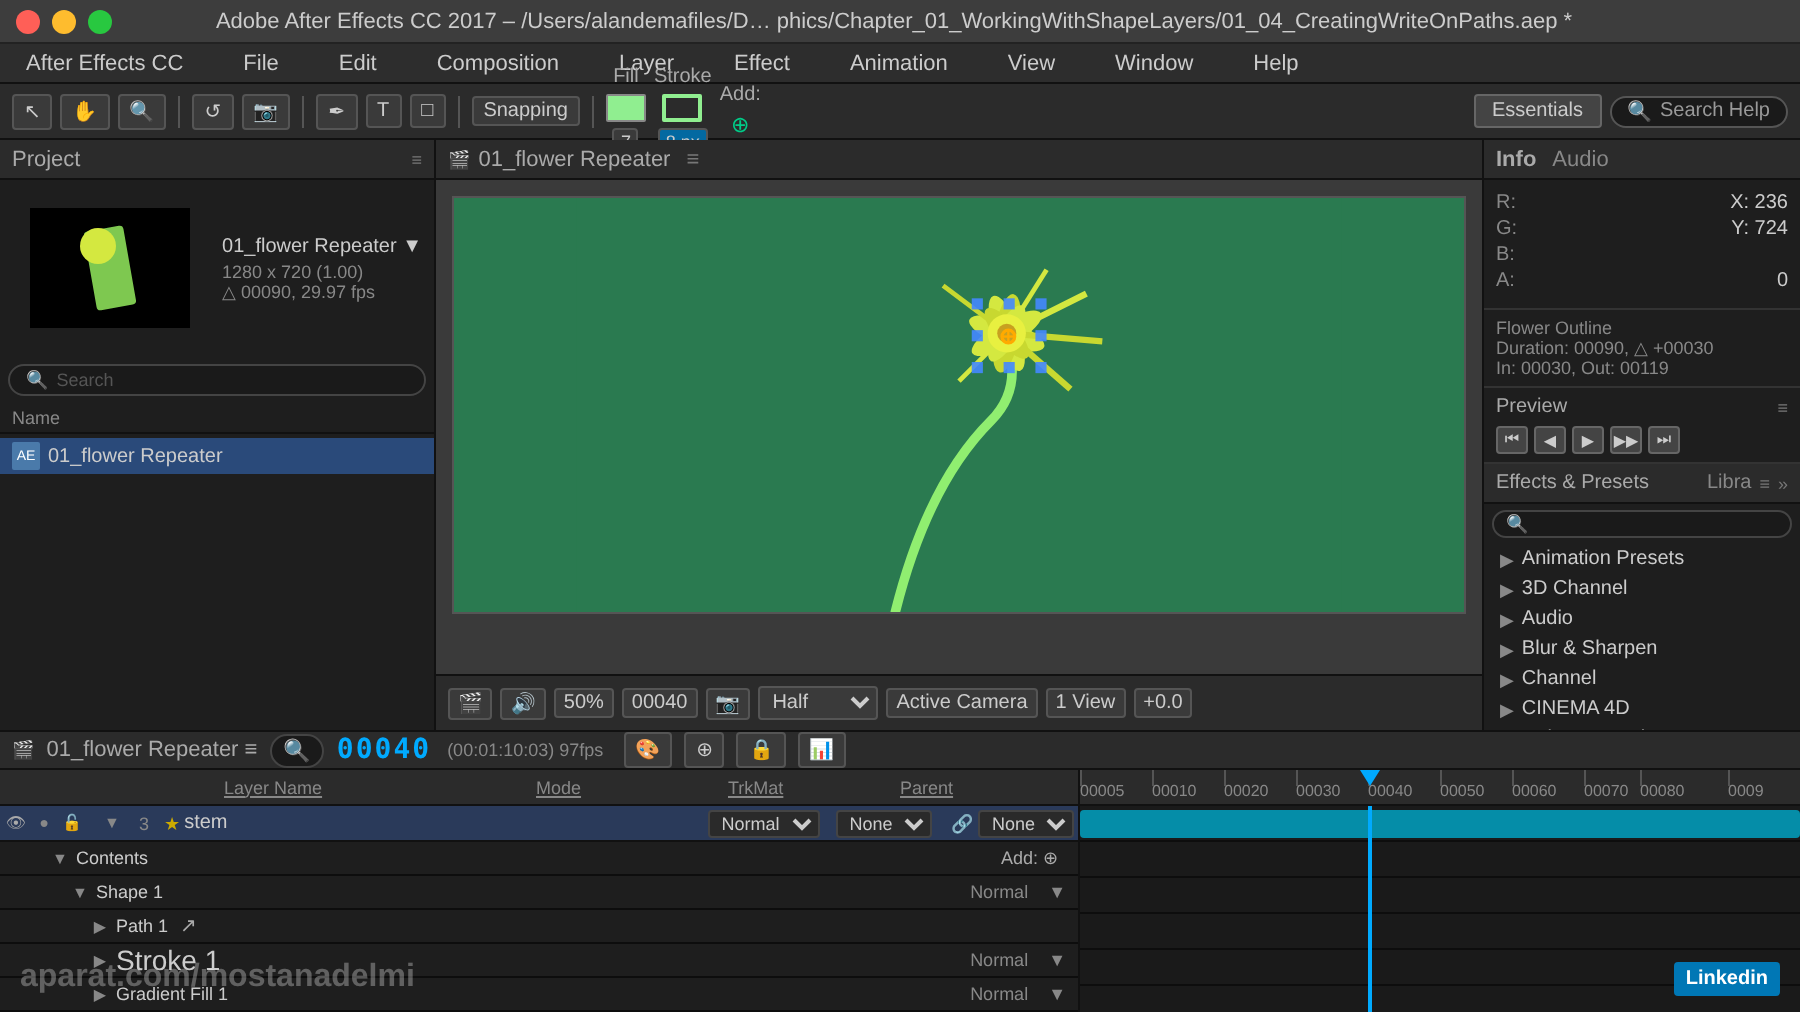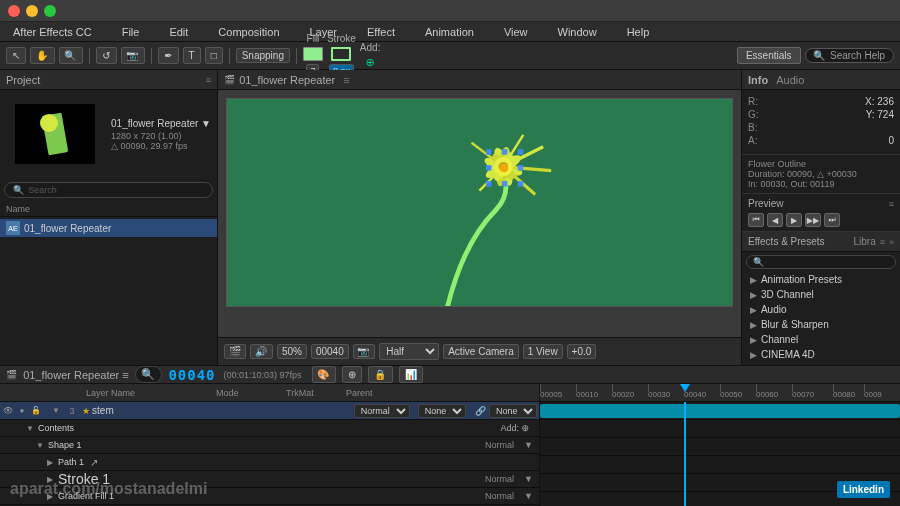--- a/index.html
+++ b/index.html
@@ -439,21 +439,22 @@
     }
     #timeline-cols {
       height: 18px;
       background: #2b2b2b;
       display: flex;
       align-items: center;
       padding: 0 6px;
       font-size: 9px;
       color: #888;
       border-bottom: 1px solid #111;
-      gap: 0;
+      gap: 26px;
+      text-decoration: underline;
     }
     #layer-rows {
       overflow-y: auto;
     }
     .layer-row {
       height: 18px;
       display: flex;
       align-items: center;
       padding: 0 2px;
       border-bottom: 1px solid #111;
@@ -600,20 +601,21 @@
       height: 100%;
     }
   </style>
 </head>
 <body>
 
 <div id="title-bar">
   <span class="traffic-light tl-close"></span>
   <span class="traffic-light tl-min"></span>
   <span class="traffic-light tl-max"></span>
+  <span id="title-bar-text">Adobe After Effects CC 2017 – /Users/alandemafiles/D… phics/Chapter_01_WorkingWithShapeLayers/01_04_CreatingWriteOnPaths.aep *</span>
 </div>
 
 <div id="menu-bar">
   <span class="menu-item">After Effects CC</span>
   <span class="menu-item">File</span>
   <span class="menu-item">Edit</span>
   <span class="menu-item">Composition</span>
   <span class="menu-item">Layer</span>
   <span class="menu-item">Effect</span>
   <span class="menu-item">Animation</span>
@@ -965,21 +967,21 @@
             </div>
           <div class="ruler-mark" style="left:180px;">
               <span>00050</span>
             </div>
           <div class="ruler-mark" style="left:216px;">
               <span>00060</span>
             </div>
           <div class="ruler-mark" style="left:252px;">
               <span>00070</span>
             </div>
-          <div class="ruler-mark" style="left:293px;">
+          <div class="ruler-mark" style="left:280px;">
               <span>00080</span>
             </div>
           <div class="ruler-mark" style="left:324px;">
               <span>0009</span>
             </div>
 
           <div class="playhead-marker" style="left:144px;"></div>
         </div>
 
         <div id="track-area">

